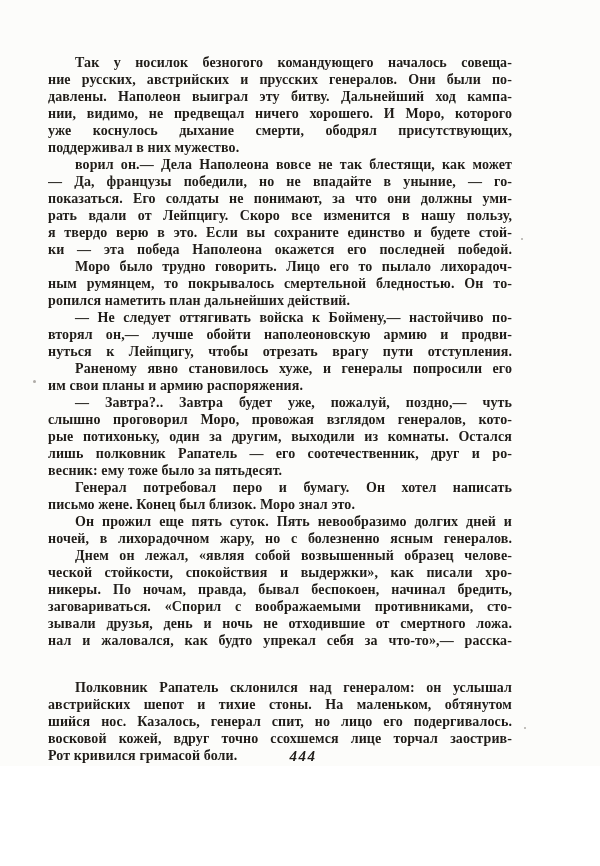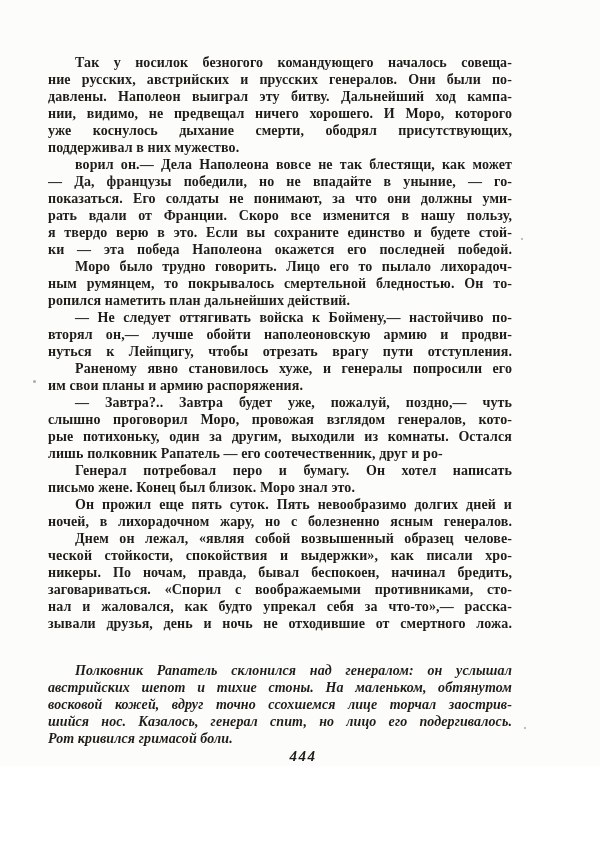--- a/index.html
+++ b/index.html
@@ -25,21 +25,21 @@
   }
   .line {
     text-align: justify;
     text-align-last: justify;
     max-height: 17px;
     overflow: hidden;
   }
   .para > .line:first-child { text-indent: 27px; }
   .para > .line:last-child { text-align-last: left; }
   .para.full-last > .line:last-child { text-align-last: justify; }
-  .para.section-break { margin-top: 30px; font-style: italic; }
+  .para.section-break { margin-top: 30px; }
   .page-number {
     position: absolute;
     top: 748px; left: 48px;
     width: 464px;
     text-align: center;
     transform: translateX(23px);
     color: var(--ink, #201d19);
     font-style: italic;
     font-weight: 700;
     font-size: 15px;
@@ -65,21 +65,21 @@
         <div class="line">ние русских, австрийских и прусских генералов. Они были по-</div>
         <div class="line">давлены. Наполеон выиграл эту битву. Дальнейший ход кампа-</div>
         <div class="line">нии, видимо, не предвещал ничего хорошего. И Моро, которого</div>
         <div class="line">уже коснулось дыхание смерти, ободрял присутствующих,</div>
         <div class="line">поддерживал в них мужество.</div>
       </div>
       <div class="para full-last">
         <div class="line">ворил он.— Дела Наполеона вовсе не так блестящи, как может</div>
         <div class="line">— Да, французы победили, но не впадайте в уныние, — го-</div>
         <div class="line">показаться. Его солдаты не понимают, за что они должны уми-</div>
-        <div class="line">рать вдали от Франции. Скоро все изменится в нашу пользу,</div>
+        <div class="line">рать вдали от Лейпцигу. Скоро все изменится в нашу пользу,</div>
         <div class="line">я твердо верю в это. Если вы сохраните единство и будете стой-</div>
         <div class="line">ки — эта победа Наполеона окажется его последней победой.</div>
       </div>
       <div class="para">
         <div class="line">Моро было трудно говорить. Лицо его то пылало лихорадоч-</div>
         <div class="line">ным румянцем, то покрывалось смертельной бледностью. Он то-</div>
         <div class="line">ропился наметить план дальнейших действий.</div>
       </div>
       <div class="para full-last">
         <div class="line">— Не следует оттягивать войска к Боймену,— настойчиво по-</div>
@@ -88,42 +88,43 @@
       </div>
       <div class="para">
         <div class="line">Раненому явно становилось хуже, и генералы попросили его</div>
         <div class="line">им свои планы и армию распоряжения.</div>
       </div>
       <div class="para">
         <div class="line">— Завтра?.. Завтра будет уже, пожалуй, поздно,— чуть</div>
         <div class="line">слышно проговорил Моро, провожая взглядом генералов, кото-</div>
         <div class="line">рые потихоньку, один за другим, выходили из комнаты. Остался</div>
         <div class="line">лишь полковник Рапатель — его соотечественник, друг и ро-</div>
+        <div class="line">весник: ему тоже было за пятьдесят.</div>
       </div>
       <div class="para">
         <div class="line">Генерал потребовал перо и бумагу. Он хотел написать</div>
         <div class="line">письмо жене. Конец был близок. Моро знал это.</div>
       </div>
       <div class="para full-last">
         <div class="line">Он прожил еще пять суток. Пять невообразимо долгих дней и</div>
         <div class="line">ночей, в лихорадочном жару, но с болезненно ясным генералов.</div>
       </div>
       <div class="para full-last">
         <div class="line">Днем он лежал, «являя собой возвышенный образец челове-</div>
         <div class="line">ческой стойкости, спокойствия и выдержки», как писали хро-</div>
         <div class="line">никеры. По ночам, правда, бывал беспокоен, начинал бредить,</div>
         <div class="line">заговариваться. «Спорил с воображаемыми противниками, сто-</div>
+        <div class="line">зывали друзья, день и ночь не отходившие от смертного ложа.</div>
         <div class="line">нал и жаловался, как будто упрекал себя за что-то»,— расска-</div>
-        <div class="line">зывали друзья, день и ночь не отходившие от смертного ложа.</div>
       </div>
       <div class="para section-break">
         <div class="line">Полковник Рапатель склонился над генералом: он услышал</div>
         <div class="line">австрийских шепот и тихие стоны. На маленьком, обтянутом</div>
+        <div class="line">шийся нос. Казалось, генерал спит, но лицо его подергивалось.</div>
         <div class="line">восковой кожей, вдруг точно ссохшемся лице торчал заострив-</div>
-        <div class="line">шийся нос. Казалось, генерал спит, но лицо его подергивалось.</div>
         <div class="line">Рот кривился гримасой боли.</div>
       </div>
     </div>
   <div class="page-number">444</div>
   <div class="speck s1"></div>
   <div class="speck s2"></div>
   <div class="speck s3"></div>
 </div>
 
 </body></html>

